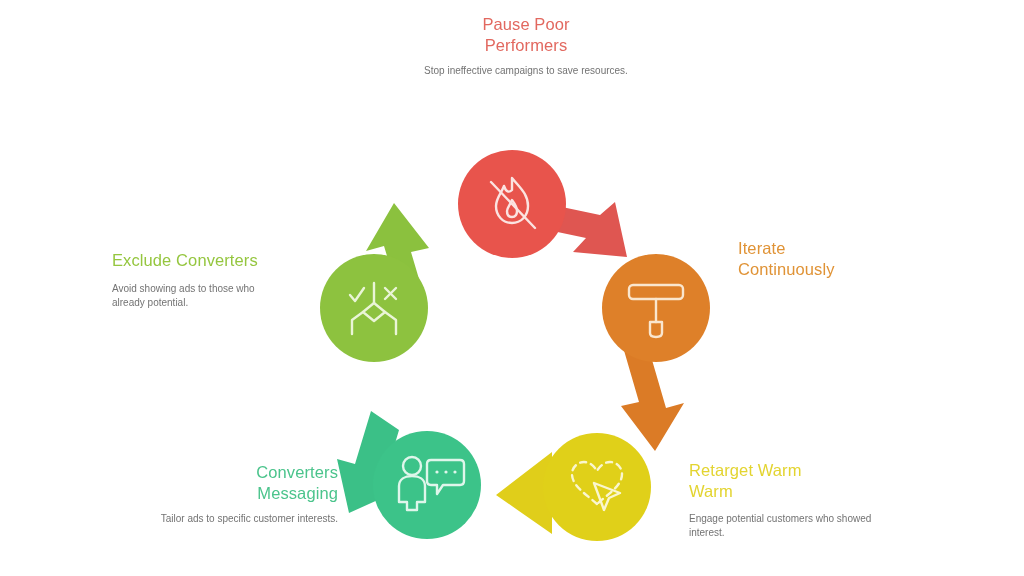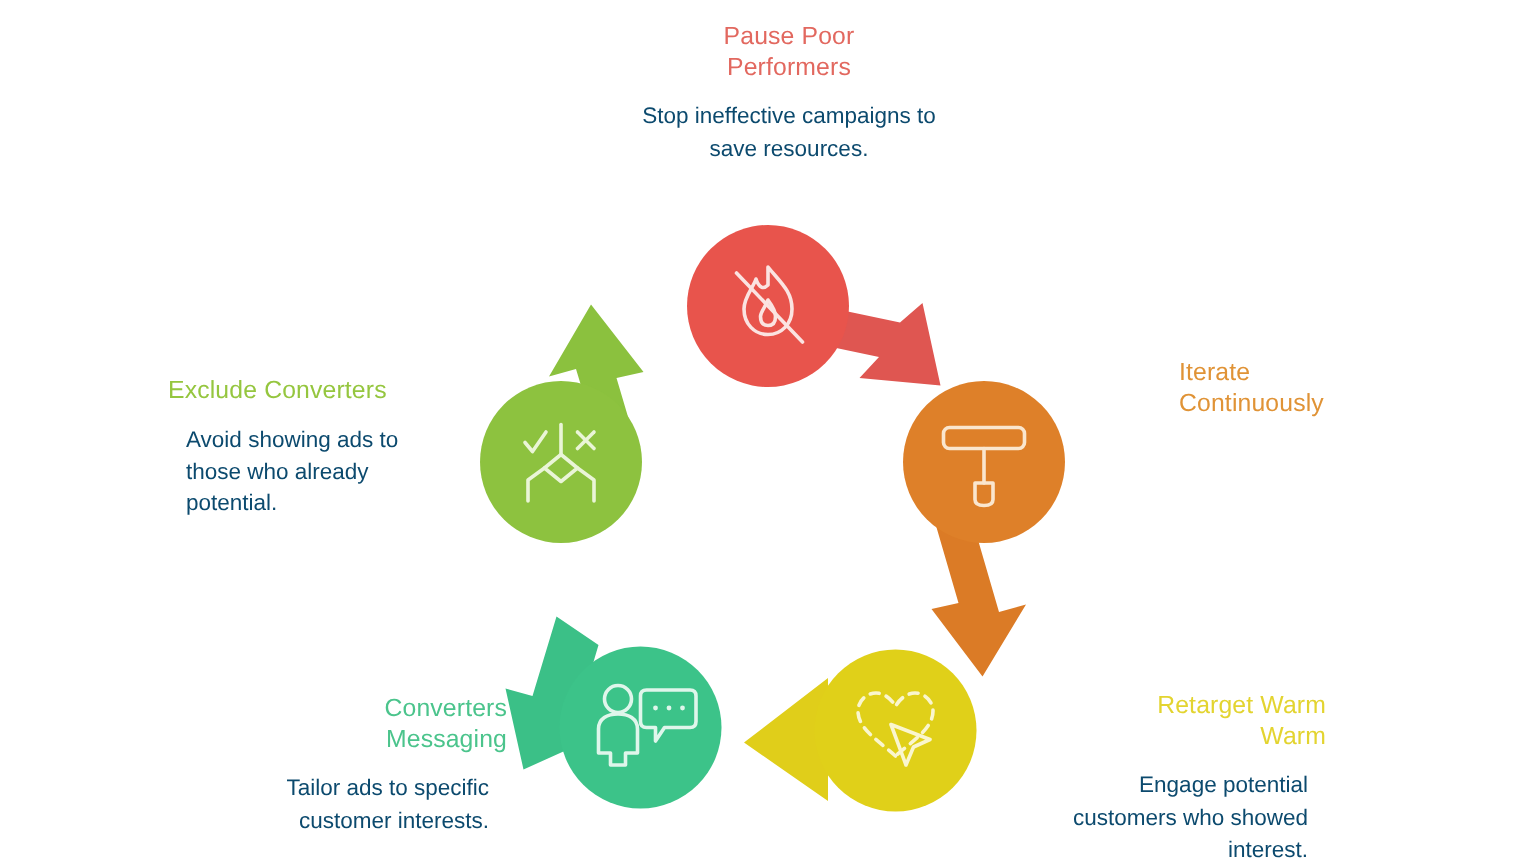--- a/index.html
+++ b/index.html
@@ -32,43 +32,43 @@
     box-sizing: border-box;
   }
   .label-title {
     font-size: 16.5px;
     font-weight: normal;
     line-height: 1.25;
     margin: 0 0 9px 0;
     letter-spacing: 0.1px;
   }
   .label-desc {
-    font-size: 15px;
+    font-size: 10px;
     line-height: 1.42;
-    color: #0c4a6e;
-    margin: 12px;
+    color: #737373;
+    margin: 0;
   }
   
   .lbl-pause {
     left: 404px;
     top: 14px;
     width: 244px;
     text-align: center;
   }
   .lbl-iterate {
     left: 738px;
     top: 238px;
     width: 185px;
     text-align: left;
   }
   .lbl-retarget {
     left: 689px;
     top: 460px;
     width: 195px;
-    text-align: right;
+    text-align: left;
   }
   .lbl-personalize {
     left: 158px;
     top: 462px;
     width: 180px;
     text-align: right;
   }
   .lbl-exclude {
     left: 112px;
     top: 250px;
@@ -250,21 +250,21 @@
 
   <div class="label-block lbl-pause">
     <h3 class="label-title" style="color:#E2685F;">
       <span>Pause Poor</span><br>
       <span>Performers</span>
     </h3>
     <p class="label-desc">Stop ineffective campaigns to save resources.</p>
   </div>
 
   <div class="label-block lbl-iterate">
-    <h3 class="label-title" style="color:#E09336;margin-left:48px;">
+    <h3 class="label-title" style="color:#E09336;">
       <span>Iterate</span><br>
       <span>Continuously</span>
     </h3>
   </div>
 
   <div class="label-block lbl-retarget">
     <h3 class="label-title" style="color:#E3D430;">
       <span>Retarget Warm</span><br>
       <span>Warm</span>
     </h3>

